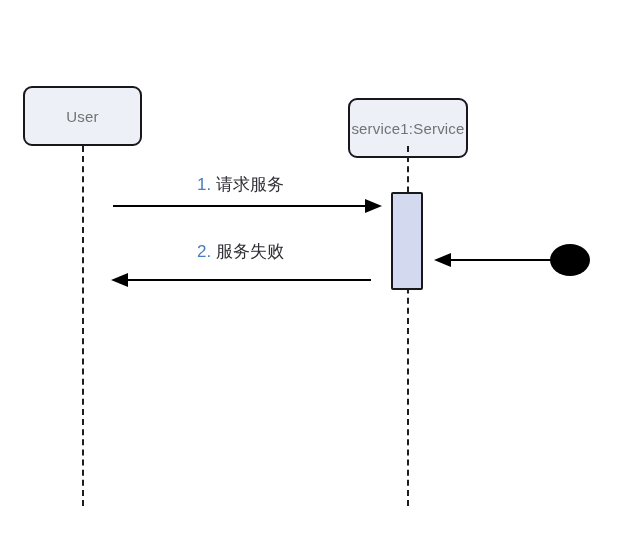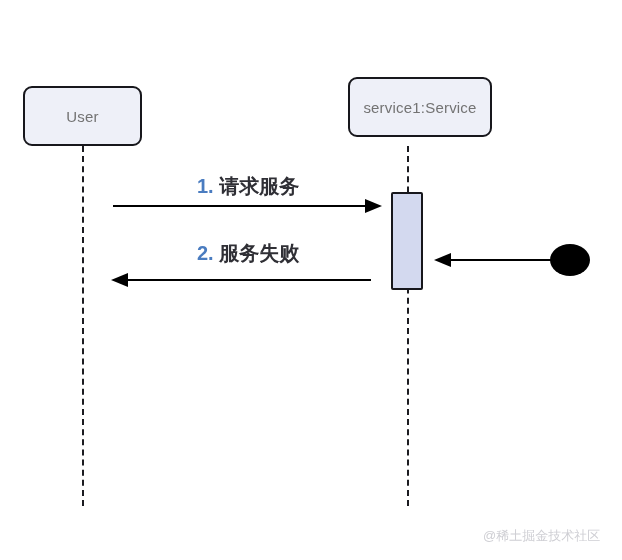--- a/index.html
+++ b/index.html
@@ -31,22 +31,22 @@
     letter-spacing: 0.2px;
   }
   #box-user {
     left: 23px;
     top: 86px;
     width: 119px;
     height: 60px;
   }
   #box-service {
     left: 348px;
-    top: 77px;
-    width: 144px;
+    top: 98px;
+    width: 120px;
     height: 60px;
   }
   .lifeline {
     position: absolute;
     width: 0;
     border-left: 2px dashed #1b1b20;
   }
   #lifeline-user {
     left: 82px;
     top: 146px;
@@ -110,24 +110,23 @@
   #msg2-arrow {
     left: 111px;
     top: 273px;
   }
   #msg3-arrow {
     left: 434px;
     top: 253px;
   }
   .msg-label {
     position: absolute;
-    font-size: 20px;
+    font-size: 17px;
     color: #2f2f35;
     white-space: nowrap;
-    font-weight: bold;
   }
   .msg-num {
     color: #4a7cc0;
   }
   #msg1-label {
     left: 197px;
     top: 173px;
   }
   #msg2-label {
     left: 197px;
@@ -182,15 +181,14 @@
   <div class="msg-label" id="msg2-label">
     <span class="msg-num">2.</span>
     <span>服务失败</span>
   </div>
 
   <div class="msg-line" id="msg3-line"></div>
   <div class="arrow-head arrow-left" id="msg3-arrow"></div>
 
   <div id="found-node"></div>
 
-  <div id="watermark">@稀土掘金技术社区</div>
 
 </div>
 
 </body></html>

